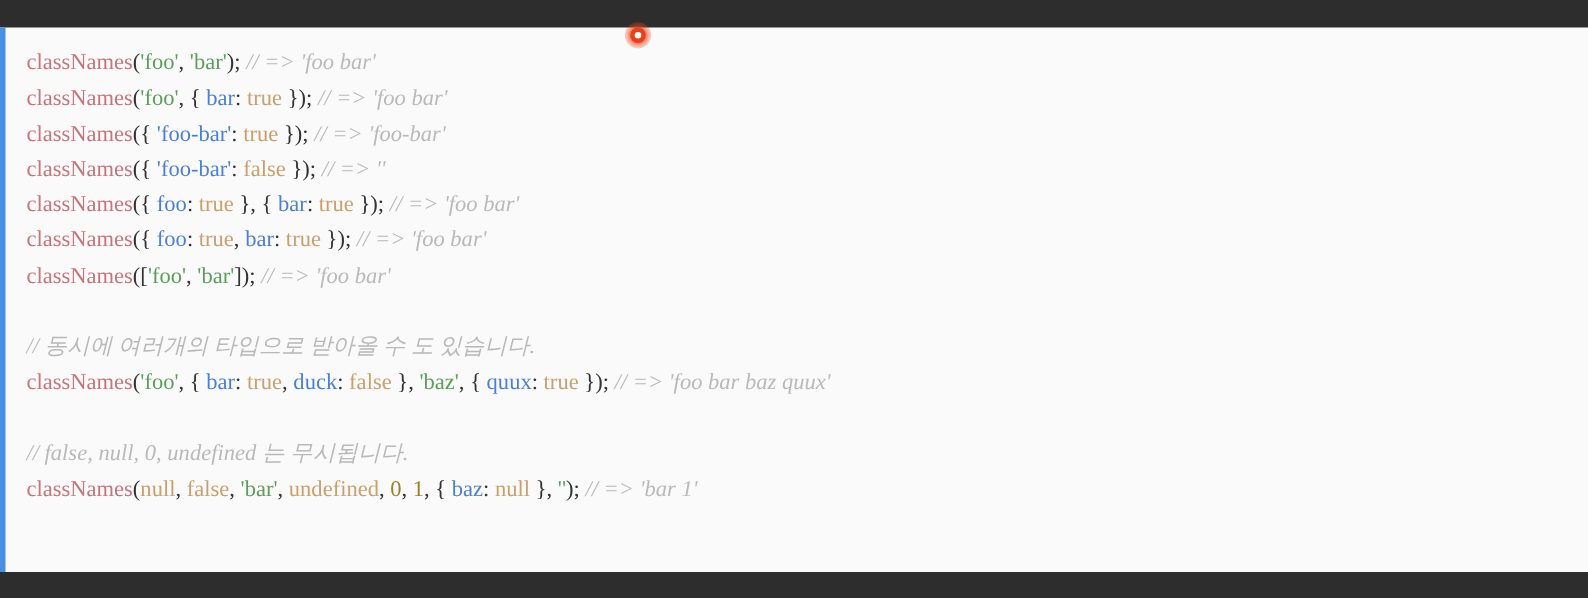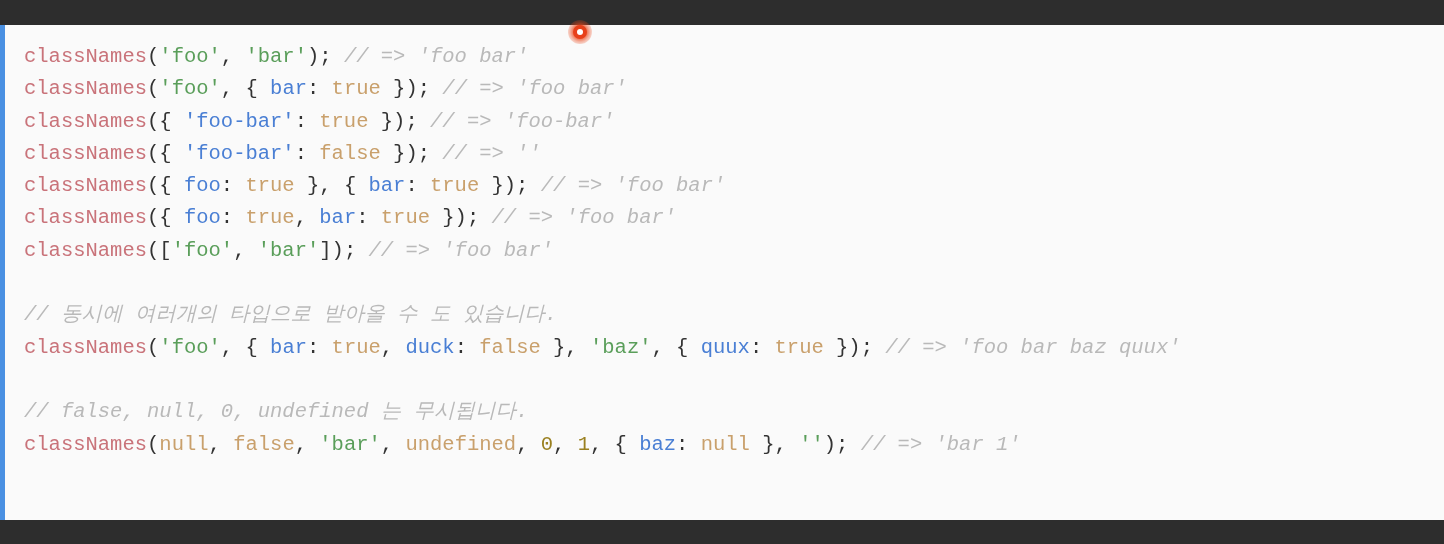--- a/index.html
+++ b/index.html
@@ -30,21 +30,21 @@
     height: 495px;
     background: #fafafa;
     box-sizing: border-box;
     border-left: 5px solid #4a90e2;
     overflow: hidden;
   }
 
   #code-pre {
     margin: 0;
     padding: 16px 0 16px 19px;
-    font-family: Liberation Mono, monospace;
+    font-family: Liberation Serif, serif;
     font-size: 20.5px;
     line-height: 32.3px;
     white-space: pre-wrap;
     word-break: break-word;
     color: #333333;
     letter-spacing: 0px;
     -webkit-font-smoothing: antialiased;
   }
 
   .ln { display: block; min-height: 32.3px; }

